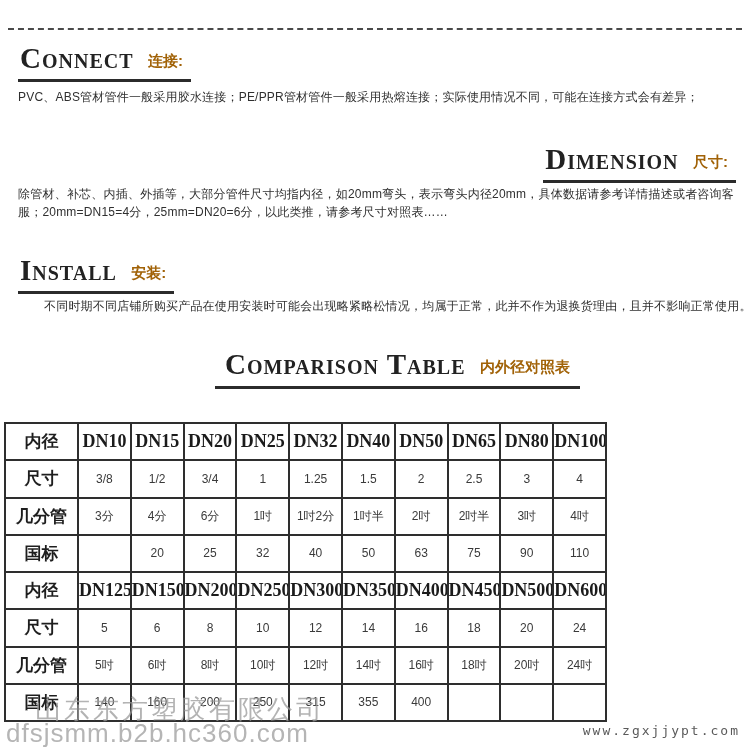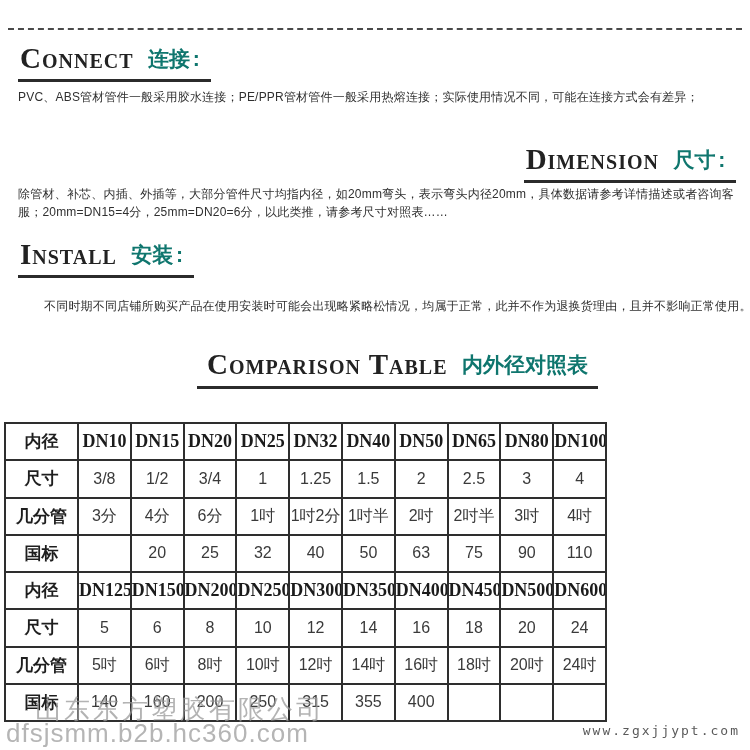--- a/index.html
+++ b/index.html
@@ -30,26 +30,25 @@
   }
   .sec-heading .en {
     font-family:Liberation Serif, serif;
     font-variant:small-caps;
     font-weight:600;
     font-size:29px;
     letter-spacing:1px;
     color:#222;
   }
   .sec-heading .zh {
-    font-size:21px;
+    font-size:15px;
     font-weight:bold;
     margin-left:10px;
-    color:#0f766e;
+    color:#a16207;
     vertical-align:2px;
-    font-family:Liberation Mono, monospace;
   }
 
   .para {
     position:absolute;
     left:18px; width:716px;
     font-size:12px;
     line-height:1.5;
     letter-spacing:0.2px;
     color:#2f2f2f;
     text-align:justify;
@@ -75,21 +74,21 @@
   }
   table.cmp td {
     border:2px solid #2e2e2e;
     text-align:center;
     vertical-align:middle;
     padding:0;
     overflow:hidden;
   }
   td.label { font-weight:bold; font-size:17px; color:#1e1e1e; }
   td.dn    { font-family:"Liberation Serif", serif; font-weight:bold; font-size:18px; color:#1b1b1b; }
-  td.val   { font-size:16px; color:#3a3a3a; }
+  td.val   { font-size:12px; color:#3a3a3a; }
 
   .wm-company {
     position:absolute; left:6px; top:692px;
     font-size:26px; color:#9a9a9a; opacity:0.75;
     letter-spacing:3px; z-index:5; white-space:nowrap;padding-left:29px;
   }
   .wm-left {
     position:absolute; left:6px; top:718px;
     font-size:26px; color:#b5b5b5; z-index:5; white-space:nowrap;
     letter-spacing:1px;
@@ -117,21 +116,21 @@
   <div class="para" style="top:88px;">PVC、ABS管材管件一般采用胶水连接；PE/PPR管材管件一般采用热熔连接；实际使用情况不同，可能在连接方式会有差异；</div>
 
   <div class="sec-heading" style="top:143px; right:14px;">
     <span class="inner">
       <span class="en">Dimension</span>
       <span class="zh">尺寸:</span>
     </span>
   </div>
   <div class="para" style="top:185px;">除管材、补芯、内插、外插等，大部分管件尺寸均指内径，如20mm弯头，表示弯头内径20mm，具体数据请参考详情描述或者咨询客服；20mm=DN15=4分，25mm=DN20=6分，以此类推，请参考尺寸对照表……</div>
 
-  <div class="sec-heading" style="top:238px; left:18px;text-align:right;">
+  <div class="sec-heading" style="top:254px; left:18px;text-align:right;">
     <span class="inner">
       <span class="en">Install</span>
       <span class="zh">安装:</span>
     </span>
   </div>
   <div class="para" style="top:297px;margin-left:26px;">不同时期不同店铺所购买产品在使用安装时可能会出现略紧略松情况，均属于正常，此并不作为退换货理由，且并不影响正常使用。</div>
 
   <div class="center-title sec-heading" style="top:348px;">
     <span class="inner">
       <span class="en">Comparison Table</span>

